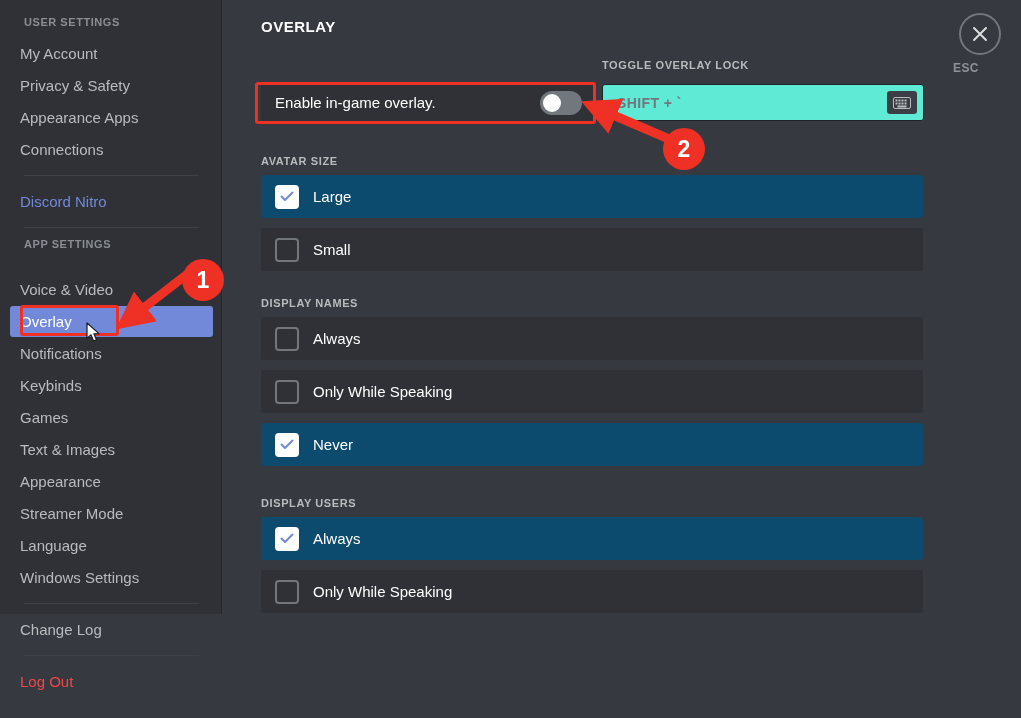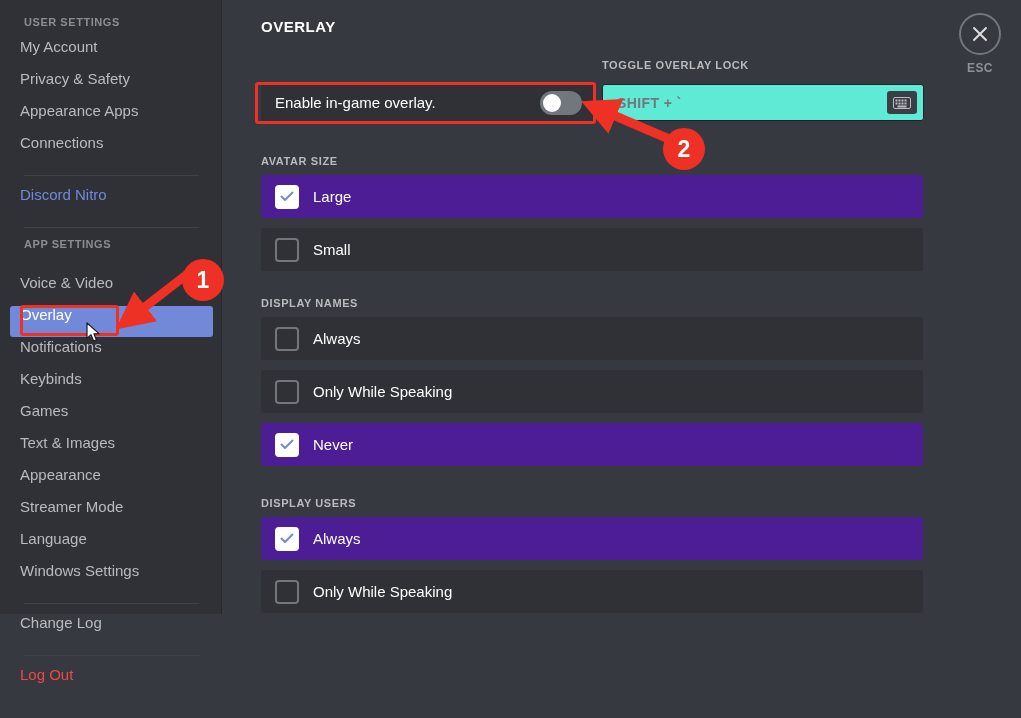--- a/index.html
+++ b/index.html
@@ -24,40 +24,40 @@
     font-size: 11px; font-weight: bold;
     letter-spacing: .55px;
     padding: 0 10px 0 24px;
     margin-bottom: 10px;
     text-transform: uppercase;
   }
   .side-header.second { margin-top: 10px; margin-bottom: 24px; }
   .nav-item {
     position: relative;
     height: 31px;
-    display: flex; align-items: flex-start;
+    display: flex; align-items: center;
     margin: 1px 8px 1px 10px;
     padding: 0 10px;
     border-radius: 3px;
     color: #b9bbbe;
     font-size: 15px;
     cursor: pointer;
     white-space: nowrap;
   }
   .nav-item.selected { background: #7289da; color: #ffffff; }
   .nav-item.danger { color: #f04747; }
   .sep {
     height: 1px; background: #3e4147;
     margin: 10px 22px 10px 24px;
   }
 
   
   .esc-wrap {
     position: absolute; left: 953px; top: 13px;
-    width: 54px; text-align: center;
+    width: 54px; 
   }
   .esc-circle {
     width: 42px; height: 42px; margin: 0 auto;
     border: 2px solid #72767d; border-radius: 50%;
     display: flex; align-items: center; justify-content: center;
     cursor: pointer;
   }
   .esc-circle svg { display: block; }
   .esc-label {
     margin-top: 6px;
@@ -129,21 +129,21 @@
   .group .sec-label { display: block; margin-bottom: 8px; }
   .opt-row {
     height: 43px;
     background: #2f3136;
     border-radius: 3px;
     display: flex; align-items: center;
     padding-left: 14px;
     margin-bottom: 10px;
     cursor: pointer;
   }
-  .opt-row.active { background: #4c1d95; }
+  .opt-row.active { background: #0c4a6e; }
   .cbox {
     width: 24px; height: 24px;
     border-radius: 4px;
     border: 2px solid #72767d;
     background: transparent;
     flex: 0 0 auto;
     display: flex; align-items: center; justify-content: center;
   }
   .opt-row.active .cbox { background: #ffffff; border-color: #ffffff; }
   .cbox svg { display: none; }

